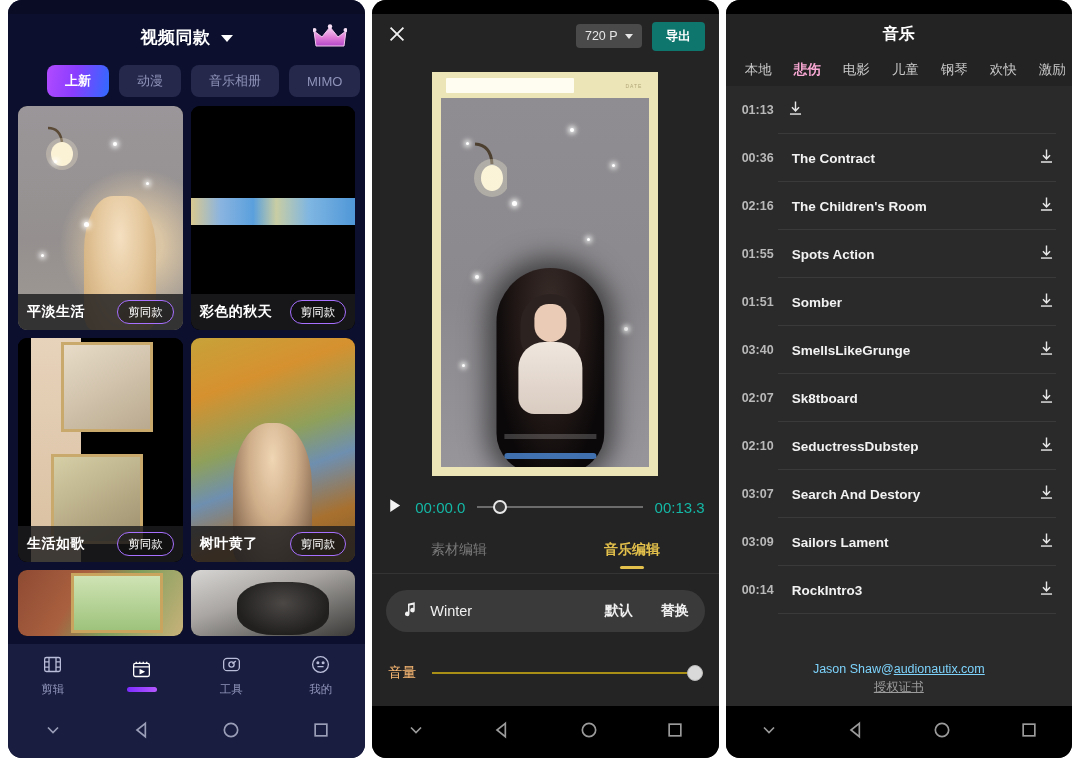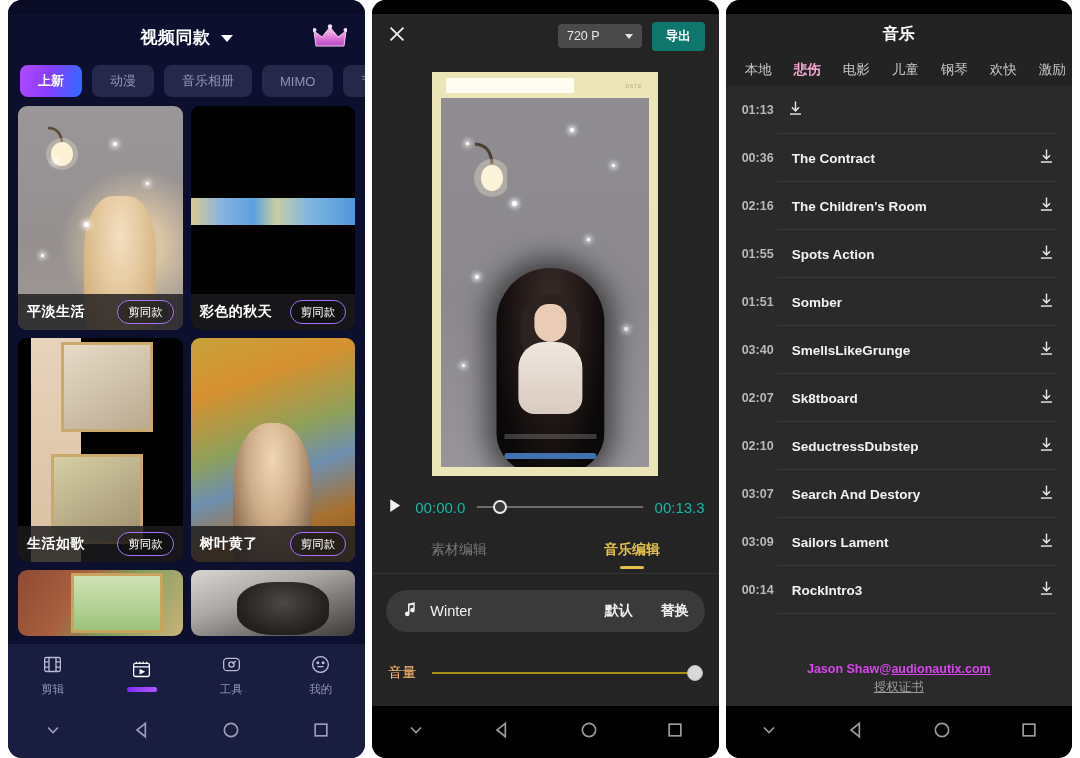--- a/index.html
+++ b/index.html
@@ -58,21 +58,21 @@
     display: inline-block; margin-left: 6px;
     border-left: 6px solid transparent; border-right: 6px solid transparent;
     border-top: 7px solid #ffffff; vertical-align: middle;
   }
   .crown {
     position: absolute; right: 18px; top: 50%; transform: translateY(-50%);
     width: 34px; height: 26px;
   }
   .l-tabs {
     display: flex; gap: 10px; padding: 0 12px; margin-top: 4px;
-    height: 34px; align-items: center; overflow: hidden;
+    height: 34px; align-items: center; overflow: hidden; margin-left: 27px;
   }
   .l-tab {
     flex: 0 0 auto; height: 32px; border-radius: 8px;
     padding: 0 18px; display: flex; align-items: center; justify-content: center;
     background: #25284b; color: #8f93b8; font-size: 13px; white-space: nowrap;
   }
   .l-tab.active {
     background: linear-gradient(100deg,#b14bff 0%,#8a3dff 45%,#2f6bff 100%);
     color: #fff; font-weight: bold;
   }
@@ -115,21 +115,21 @@
   }
 
   
   .m-top {
     height: 44px; display: flex; align-items: center;
     padding: 0 14px; gap: 10px; background: #242424;
   }
   .m-spacer { flex: 1; }
   .m-res {
     background: #4a4a4a; color: #e6e6e6; font-size: 12.5px;
-    border-radius: 4px; padding: 5px 9px; display: flex; align-items: center; gap: 25px;
+    border-radius: 4px; padding: 5px 9px; display: flex; align-items: center; gap: 7px;
   }
   .m-res .dc {
     border-left: 4px solid transparent; border-right: 4px solid transparent;
     border-top: 5px solid #e6e6e6;
   }
   .m-export {
     background: #0f766e; color: #fff; font-size: 12.5px; font-weight: bold;
     border-radius: 4px; padding: 6px 14px;
   }
   .m-stage {
@@ -259,21 +259,21 @@
   .song .dur {
     color: #b9b9b9; font-size: 12.5px; width: 44px; flex: 0 0 44px;
     font-variant-numeric: tabular-nums;
   }
   .song .sname { color: #f2f2f2; font-size: 13.5px; flex: 1; margin-left: 6px;}
   .r-footer {
     flex: 0 0 auto; height: 54px; background: #2a2a2a;
     display: flex; flex-direction: column; align-items: center; justify-content: center;
     gap: 3px;
   }
-  .r-footer .line1 { color: #d946ef; font-size: 12.5px; font-weight: bold; }
+  .r-footer .line1 { color: #7dd3fc; font-size: 12.5px; }
   .r-footer .line1 u { text-decoration: underline; }
   .r-footer .line2 { color: #9c9c9c; font-size: 12.5px; text-decoration: underline; }
 
   
   .art-a { background:
       radial-gradient(circle at 72% 62%, rgba(255,225,175,.65) 0 14%, transparent 42%),
       linear-gradient(180deg,#9a9699 0%,#95908f 60%,#a09a94 100%); }
   .art-a .girl { position:absolute; right:16%; bottom:0; width:44%; height:60%;
       background: radial-gradient(ellipse at 50% 30%, #f4dfc0 0%, #e4c79c 45%, #caa46f 100%);
       border-radius: 40% 40% 12% 12%; }

